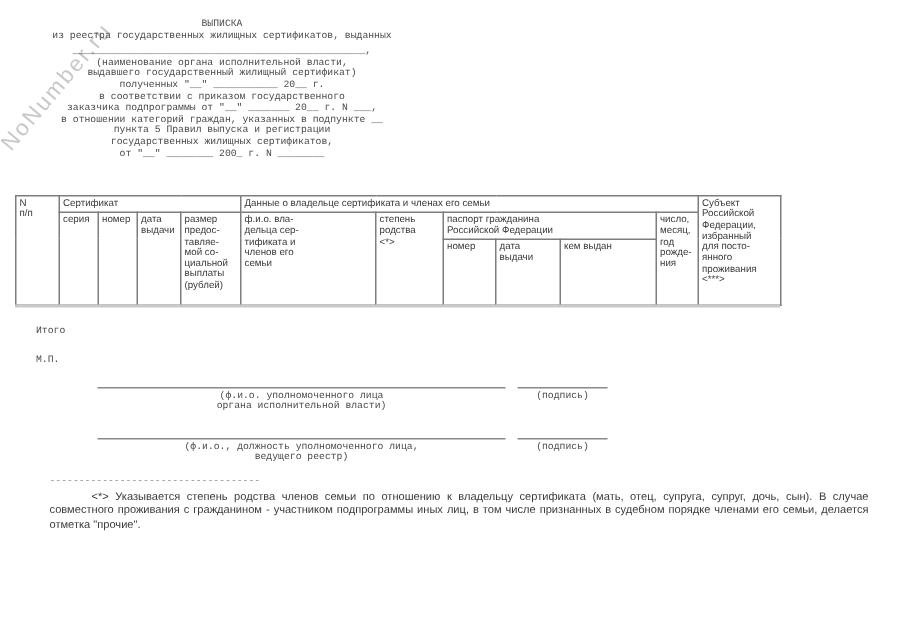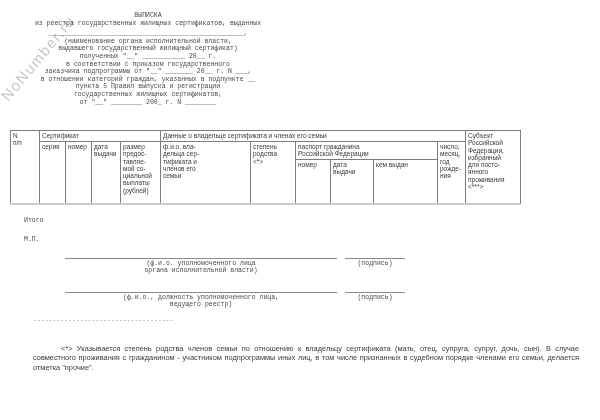--- a/index.html
+++ b/index.html
@@ -43,21 +43,21 @@
   .sig-caption {
     position:absolute; text-align:center;
     font-size:6.5px; line-height:7.4px; color:#4a4a4a;
   }
 
   .separator {
     position:absolute; left:33px; top:317px;
     font-size:6.5px; line-height:7px; color:#8f8f8f; white-space:nowrap;
   }
   .footnote {
-    position:absolute; left:33px; top:344px; width:546px;
+    position:absolute; left:33px; top:326px; width:546px;
     font-size:7.4px; line-height:9.4px; color:#3a3a3a;
     text-align:justify; text-indent:28px;
   }
 </style>
 </head>
 <body>
 
 <div class="page">
 
   <div class="watermark">NoNumber.ru</div>

